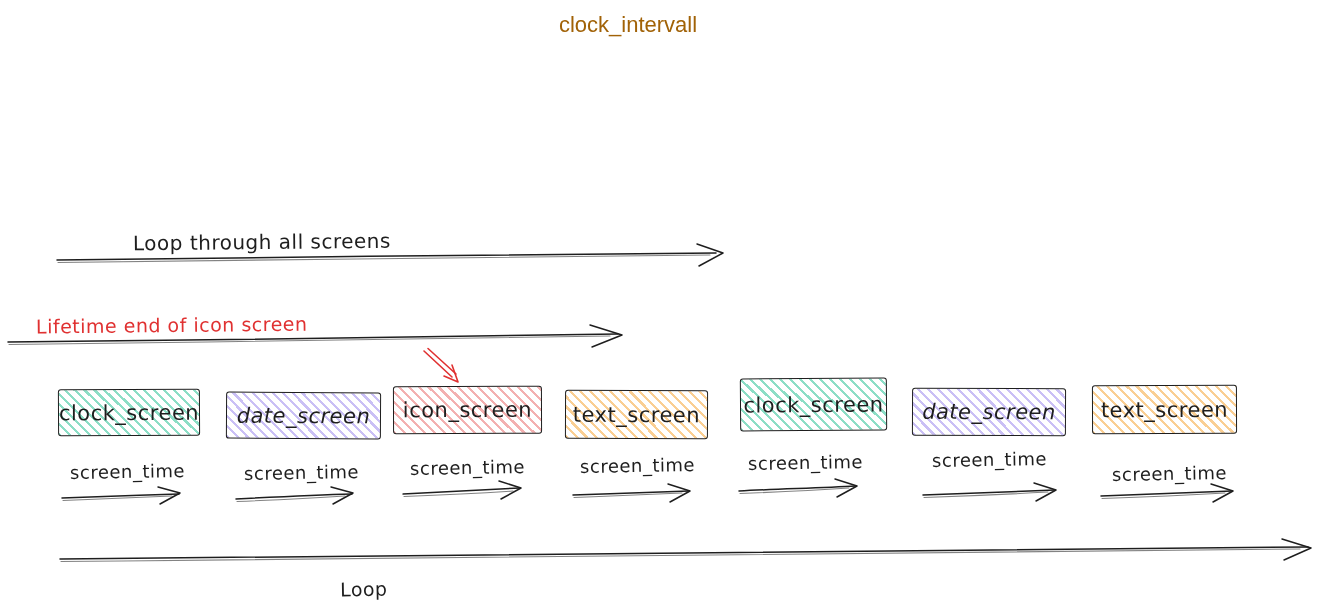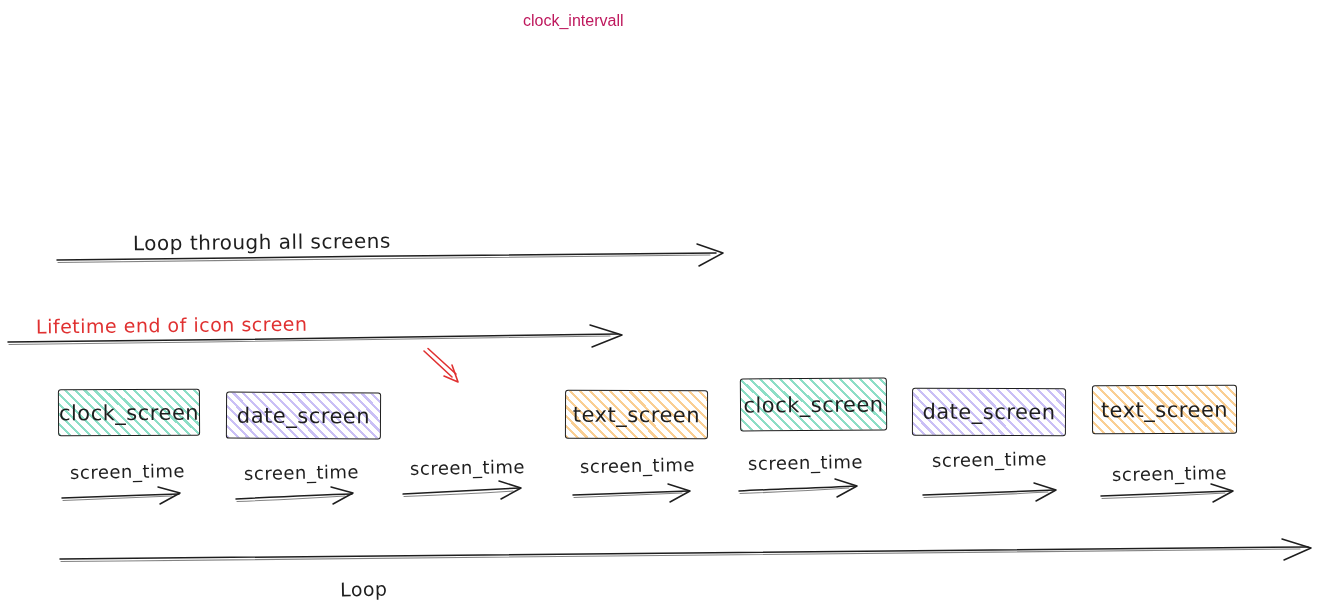--- a/index.html
+++ b/index.html
@@ -1,30 +1,30 @@
 <!DOCTYPE html>
 <html><head>
 <meta charset="utf-8">
 <style>
   html,body{margin:0;padding:0;background:#ffffff;}
   #canvas{position:relative;width:1320px;height:612px;background:#ffffff;overflow:hidden;
           font-family:"DejaVu Sans",sans-serif;color:#1e1e1e;}
-  .title{position:absolute;left:523px;top:12px;width:210px;
-         font-family:"Liberation Sans",sans-serif;font-size:16px;color:#be185d;}
+  .title{position:absolute;left:523px;top:12px;width:210px;text-align:center;
+         font-family:"Liberation Sans",sans-serif;font-size:22px;color:#a16207;}
   .hand{font-family:"DejaVu Sans",sans-serif;letter-spacing:0.5px;}
   .label{position:absolute;white-space:nowrap;}
   .loop-label{left:133px;top:230px;font-size:20px;transform:rotate(-0.6deg);}
   .lifetime-label{left:36px;top:314px;font-size:19px;color:#e03131;transform:rotate(-0.6deg);}
   .time-label{left:340px;top:578px;font-size:19px;transform:rotate(-1deg);}
   .st-label{font-size:18px;transform:rotate(-1deg);}
   .box{position:absolute;border:1.8px solid #1e1e1e;border-radius:3px;
        display:flex;align-items:center;justify-content:center;
        font-size:21px;white-space:nowrap;}
   .box.green {background:repeating-linear-gradient(45deg,rgba(64,200,160,0.60) 0 2.2px,rgba(255,255,255,0) 2.2px 7px);}
-  .box.purple{background:repeating-linear-gradient(45deg,rgba(123,97,231,0.40) 0 2.2px,rgba(255,255,255,0) 2.2px 7px);}
+  .box.purple{background:repeating-linear-gradient(45deg,rgba(123,97,231,0.40) 0 2.2px,rgba(255,255,255,0) 2.2px 7px);font-style:italic;}
   .box.red   {background:repeating-linear-gradient(45deg,rgba(224,49,49,0.38) 0 2.2px,rgba(255,255,255,0) 2.2px 7px);}
   .box.orange{background:repeating-linear-gradient(45deg,rgba(245,159,40,0.50) 0 2.2px,rgba(255,255,255,0) 2.2px 7px);}
   svg.overlay{position:absolute;left:0;top:0;pointer-events:none;}
   svg .ink{stroke:#1e1e1e;stroke-width:1.5;fill:none;stroke-linecap:round;stroke-linejoin:round;}
   svg .ink2{stroke:#1e1e1e;stroke-width:1.1;fill:none;opacity:0.55;stroke-linecap:round;}
   svg .red{stroke:#e03131;stroke-width:1.6;fill:none;stroke-linecap:round;stroke-linejoin:round;}
 </style>
 </head>
 <body>
 
@@ -94,20 +94,21 @@
       <path class="ink" d="M1282,539 L1311,548 L1284,560"></path>
     </g>
   </svg>
 
   <div class="label hand loop-label">Loop through all screens</div>
   <div class="label hand lifetime-label">Lifetime end of icon screen</div>
   <div class="label hand time-label">Loop</div>
 
   <div class="box green hand" style="left:58px;top:389px;width:140px;height:45px;transform:rotate(-0.3deg);">clock_screen</div>
   <div class="box purple hand" style="left:226px;top:392px;width:153px;height:45px;transform:rotate(0.3deg);">date_screen</div>
+  <div class="box red hand" style="left:393px;top:386px;width:147px;height:46px;transform:rotate(-0.2deg);">icon_screen</div>
   <div class="box orange hand" style="left:565px;top:390px;width:141px;height:47px;transform:rotate(0.2deg);">text_screen</div>
   <div class="box green hand" style="left:740px;top:378px;width:145px;height:51px;transform:rotate(-0.4deg);">clock_screen</div>
   <div class="box purple hand" style="left:912px;top:388px;width:152px;height:46px;transform:rotate(0.2deg);">date_screen</div>
   <div class="box orange hand" style="left:1092px;top:385px;width:143px;height:47px;transform:rotate(-0.2deg);">text_screen</div>
 
   <div class="label hand st-label" style="left:70px;top:461px;">screen_time</div>
   <div class="label hand st-label" style="left:244px;top:462px;">screen_time</div>
   <div class="label hand st-label" style="left:410px;top:457px;">screen_time</div>
   <div class="label hand st-label" style="left:580px;top:455px;">screen_time</div>
   <div class="label hand st-label" style="left:748px;top:452px;">screen_time</div>

